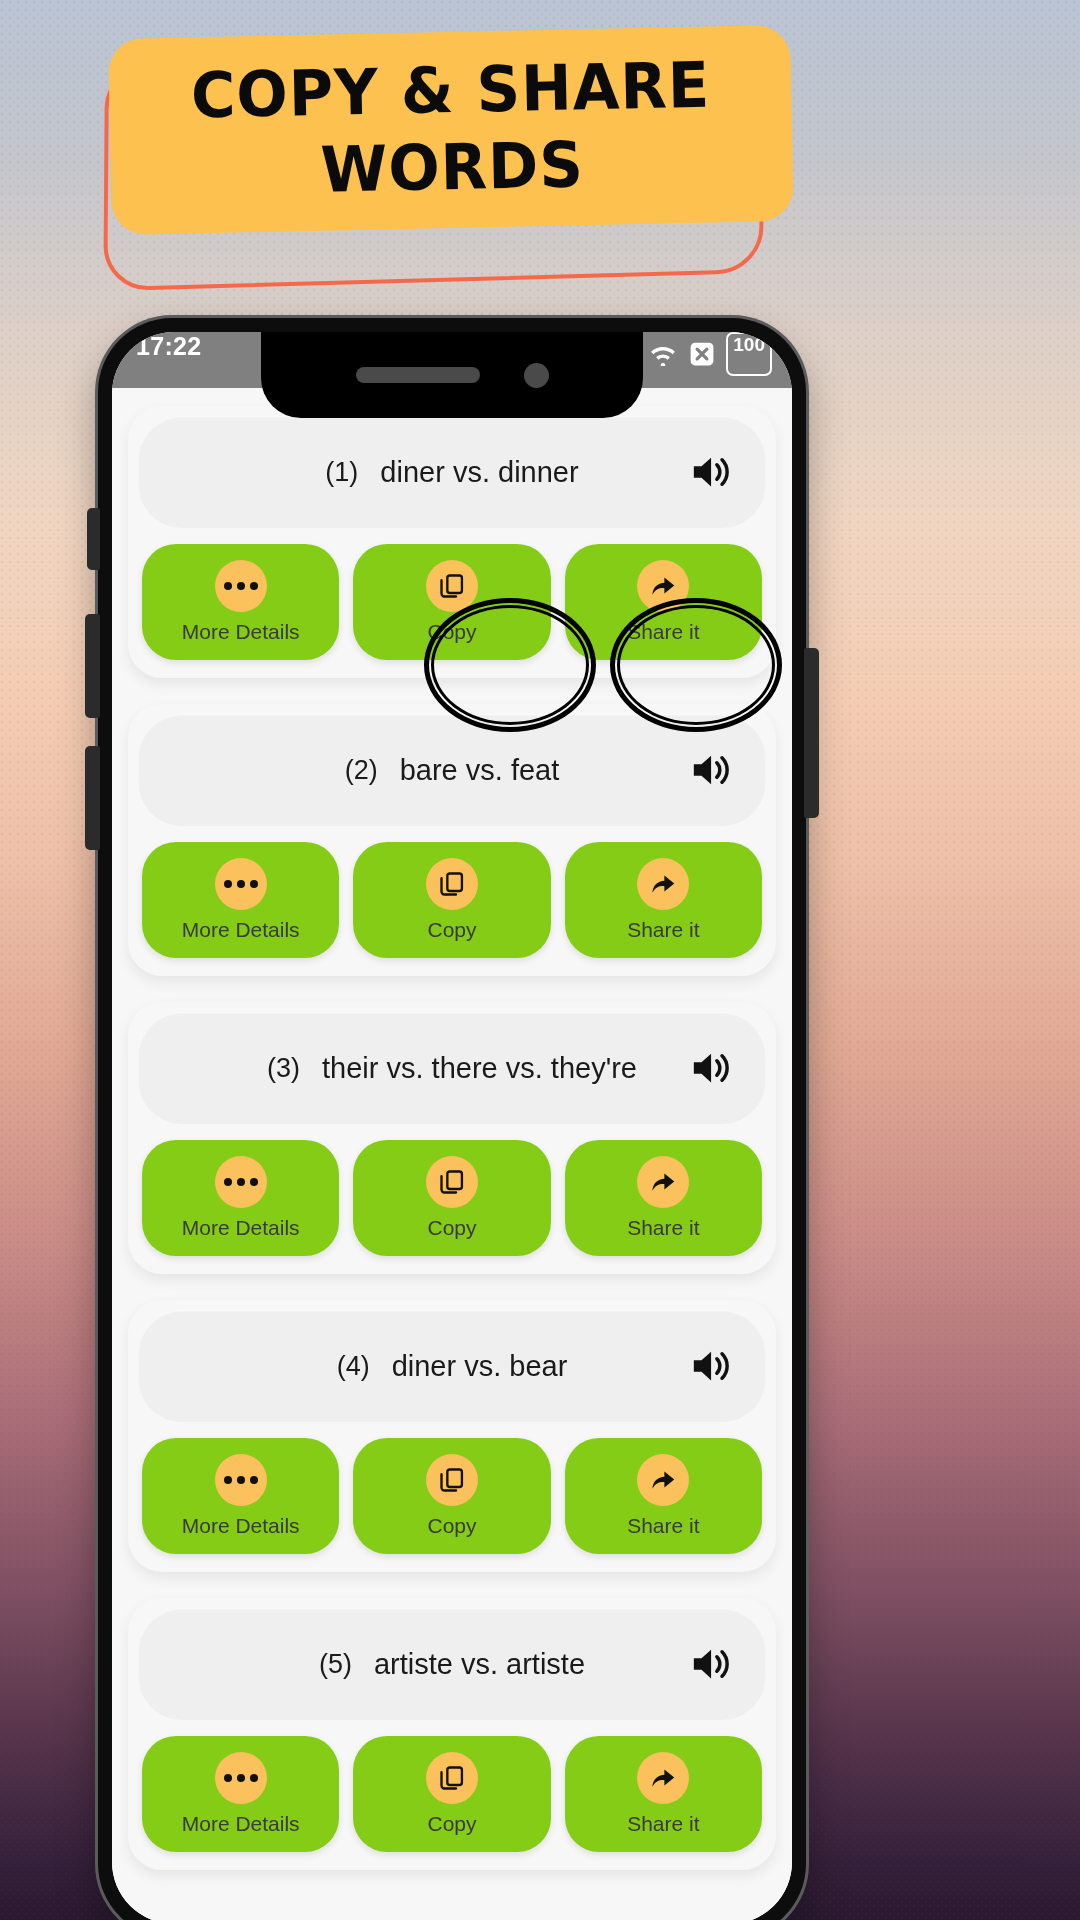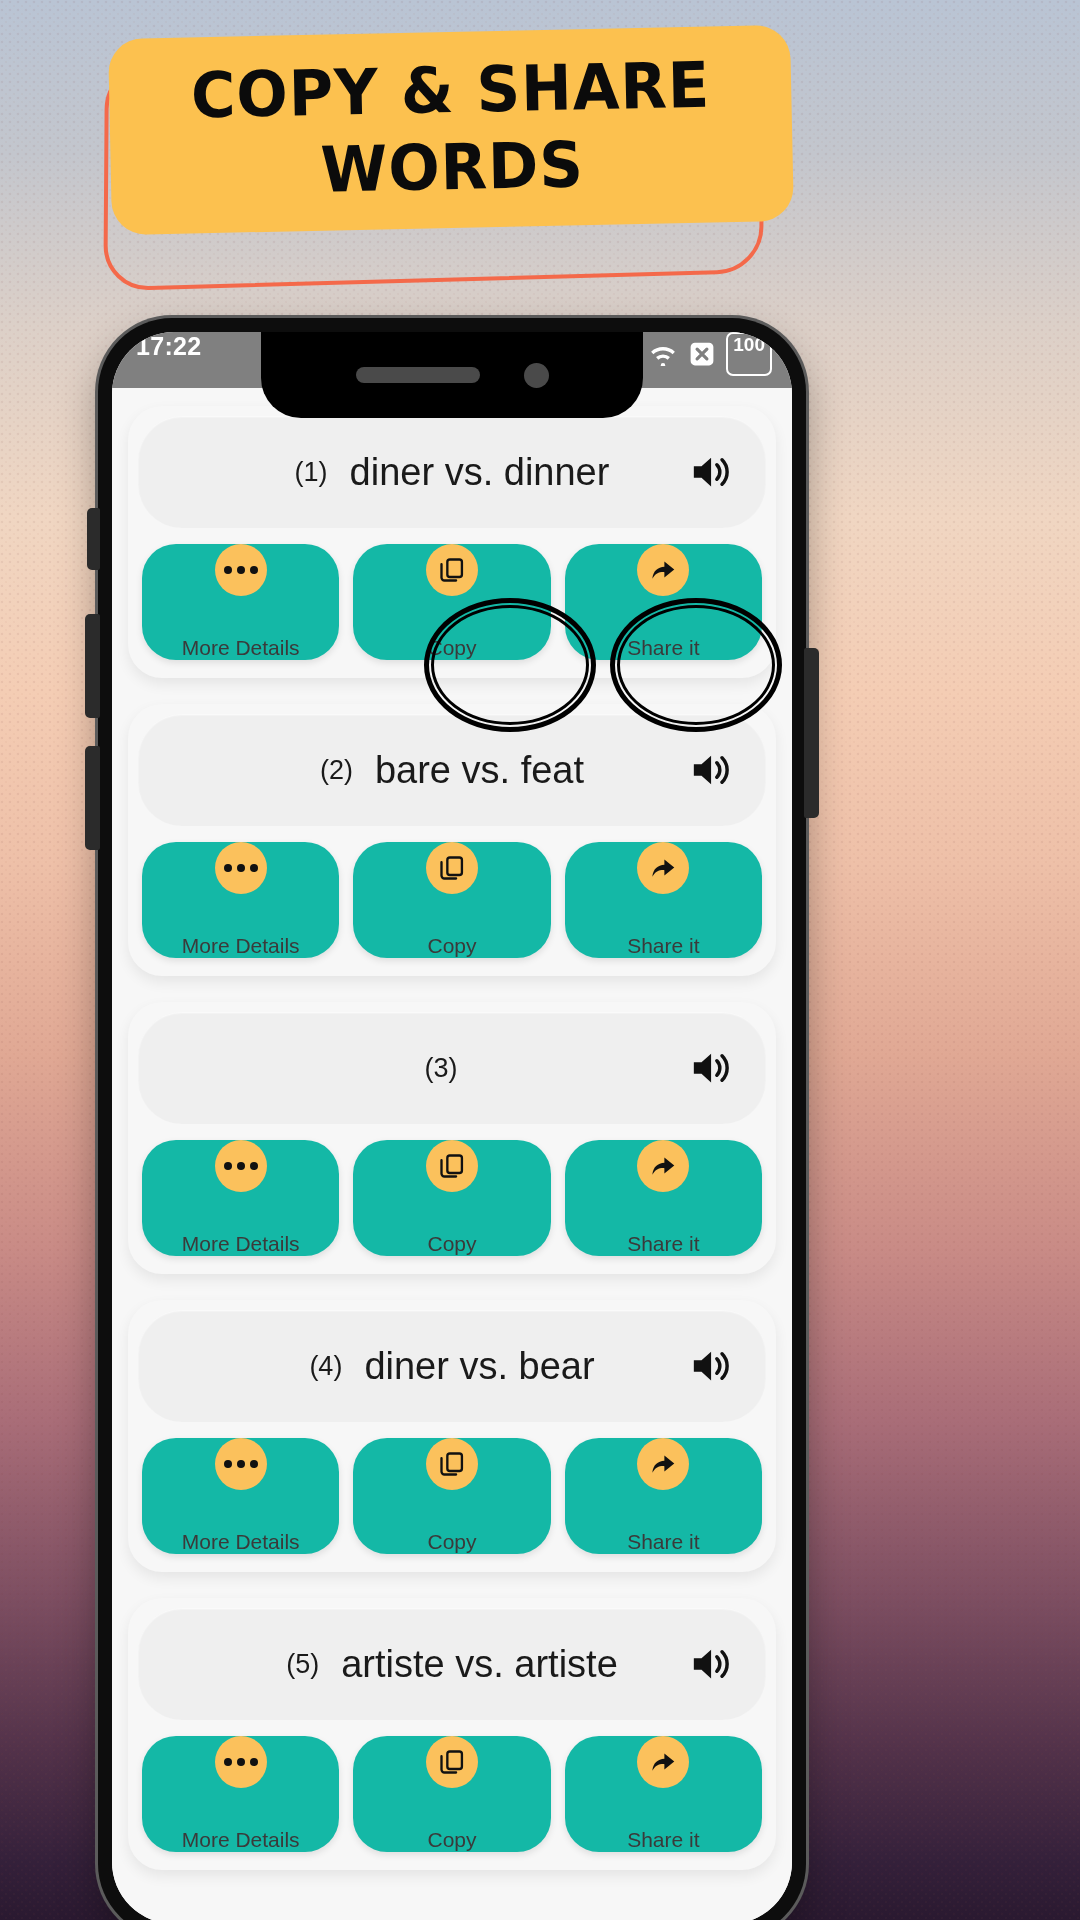--- a/index.html
+++ b/index.html
@@ -217,21 +217,21 @@
     padding: 0 28px;
     box-shadow: inset 0 1px 2px rgba(255,255,255,0.9);
   }
   .phrase-num {
     font-size: 27px;
     color: #1a1a1a;
     margin-right: 22px;
     font-weight: normal;
   }
   .phrase-text {
-    font-size: 38px;
+    font-size: 29px;
     color: #1a1a1a;
     font-weight: normal;
   }
   .speaker-btn {
     position: absolute;
     right: 30px;
     top: 50%;
     transform: translateY(-50%);
     width: 46px;
     height: 46px;
@@ -241,27 +241,27 @@
   }
 
   .actions {
     display: flex;
     gap: 14px;
     margin-top: 16px;
     padding: 0 4px;
   }
   .action-btn {
     flex: 1;
-    background: #14b8a6;
+    background: #84cc16;
     border-radius: 34px;
     height: 116px;
     display: flex;
     flex-direction: column;
     align-items: center;
-    justify-content: space-between;
+    justify-content: center;
     gap: 8px;
     box-shadow: 0 3px 7px rgba(0,0,0,0.10);
   }
   .action-icon {
     width: 52px;
     height: 52px;
     border-radius: 50%;
     background: #fbc15c;
     display: flex;
     align-items: center;
@@ -430,20 +430,21 @@
                 </svg>
               </span>
               <span class="action-label">Share it</span>
             </div>
           </div>
         </div>
 
         <div class="card">
           <div class="phrase-row">
             <span class="phrase-num">(3)</span>
+            <span class="phrase-text">their vs. there vs. they're</span>
             <span class="speaker-btn">
               <svg width="46" height="40" viewBox="0 0 24 20">
                 <path d="M2 7h4l5-4.5v15L6 13H2z" fill="#111"></path>
                 <path d="M14 6.2a5.4 5.4 0 0 1 0 7.6" stroke="#111" stroke-width="1.8" fill="none" stroke-linecap="round"></path>
                 <path d="M16.7 3.6a9 9 0 0 1 0 12.8" stroke="#111" stroke-width="1.8" fill="none" stroke-linecap="round"></path>
               </svg>
             </span>
           </div>
           <div class="actions">
             <div class="action-btn">

